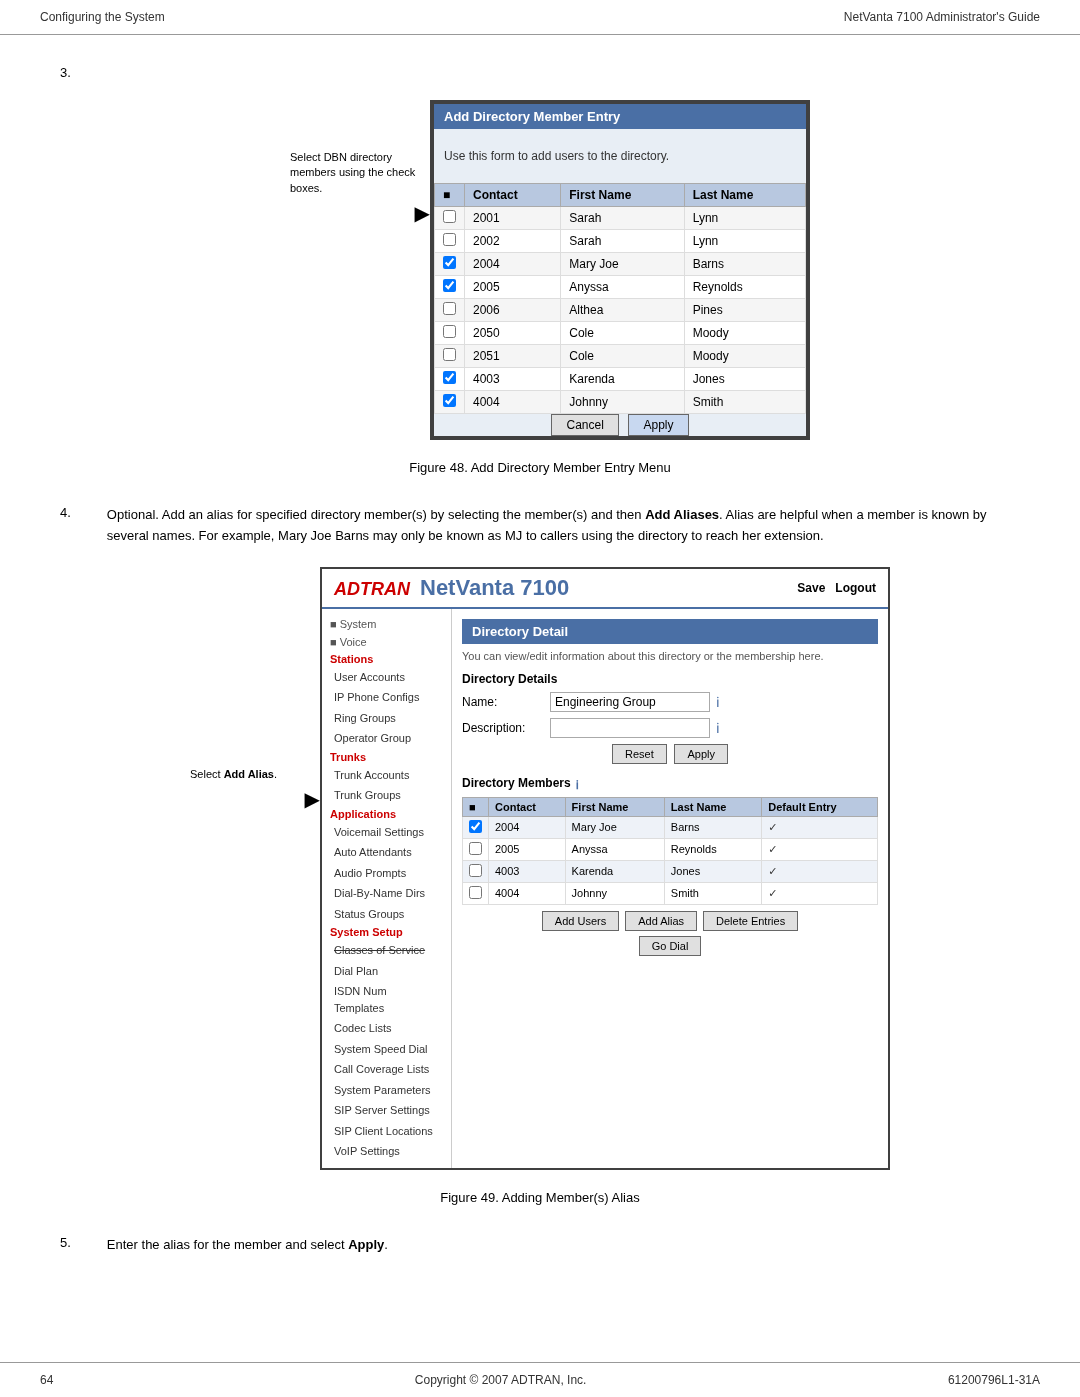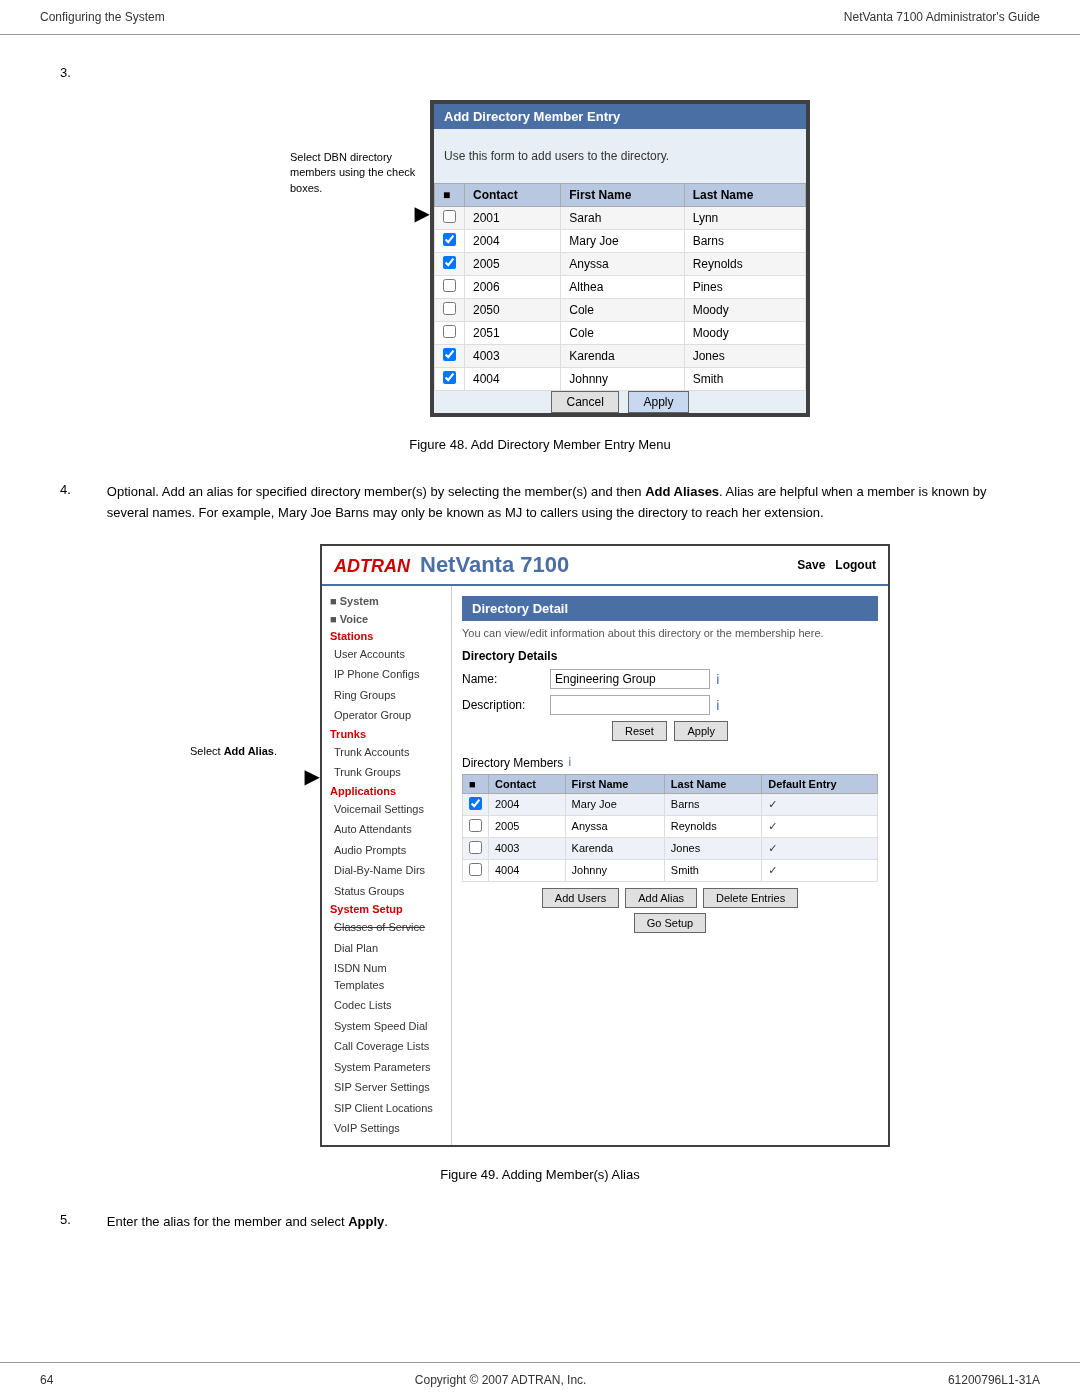--- a/index.html
+++ b/index.html
@@ -177,21 +177,21 @@
     }
     .netvanta-sidebar {
       width: 130px;
       background: #fff;
       border-right: 1px solid #ccc;
       padding: 6px 0;
       font-size: 11px;
     }
     .sidebar-section-header {
       color: #555;
-      font-weight: bold;
+      font-weight: normal;
       padding: 3px 8px;
     }
     .sidebar-category {
       color: #c00;
       font-weight: bold;
       padding: 2px 8px;
       font-size: 11px;
     }
     .sidebar-item {
       padding: 2px 12px;
@@ -250,24 +250,24 @@
       font-size: 11px;
       border: 1px solid #666;
       background: #e0e0e0;
       cursor: pointer;
       margin: 0 2px;
     }
 
     
     .dir-members-header {
       display: flex;
-      align-items: flex-end;
+      align-items: flex-start;
       margin-bottom: 4px;
       font-size: 12px;
-      font-weight: normal;
+      font-weight: bold;
     }
     .dir-members-icon {
       margin-left: 5px;
       color: #4a6fa5;
     }
     .members-table {
       width: 100%;
       border-collapse: collapse;
       font-size: 11px;
       margin-bottom: 6px;
@@ -342,20 +342,26 @@
                   <th style="width:30px;">■</th>
                   <th>Contact</th>
                   <th>First Name</th>
                   <th>Last Name</th>
                 </tr>
               </thead>
               <tbody>
                 <tr>
                   <td><input type="checkbox" style=""></td>
                   <td>2001</td>
+                    <td>Sarah</td>
+                    <td>Lynn</td>
+                </tr>
+                <tr>
+                  <td><input type="checkbox" style=""></td>
+                  <td>2002</td>
                     <td>Sarah</td>
                     <td>Lynn</td>
                 </tr>
                 <tr>
                   <td><input type="checkbox" checked="" style=""></td>
                   <td>2004</td>
                     <td>Mary Joe</td>
                     <td>Barns</td>
                 </tr>
                 <tr>
@@ -536,21 +542,21 @@
                 </tr>
               </tbody>
             </table>
 
             <div class="bottom-buttons">
               <button class="bottom-btn">Add Users</button>
               <button class="bottom-btn">Add Alias</button>
               <button class="bottom-btn">Delete Entries</button>
             </div>
             <div style="text-align:center; margin-top:5px;">
-              <button class="bottom-btn">Go Setup</button>
+              <button class="bottom-btn">Go Dial</button>
             </div>
           </div>
         </div>
       </div>
     </div>
 
     <div class="figure-caption">Figure 49.  Adding Member(s) Alias</div>
   </div>
 
   <div class="step-5">

